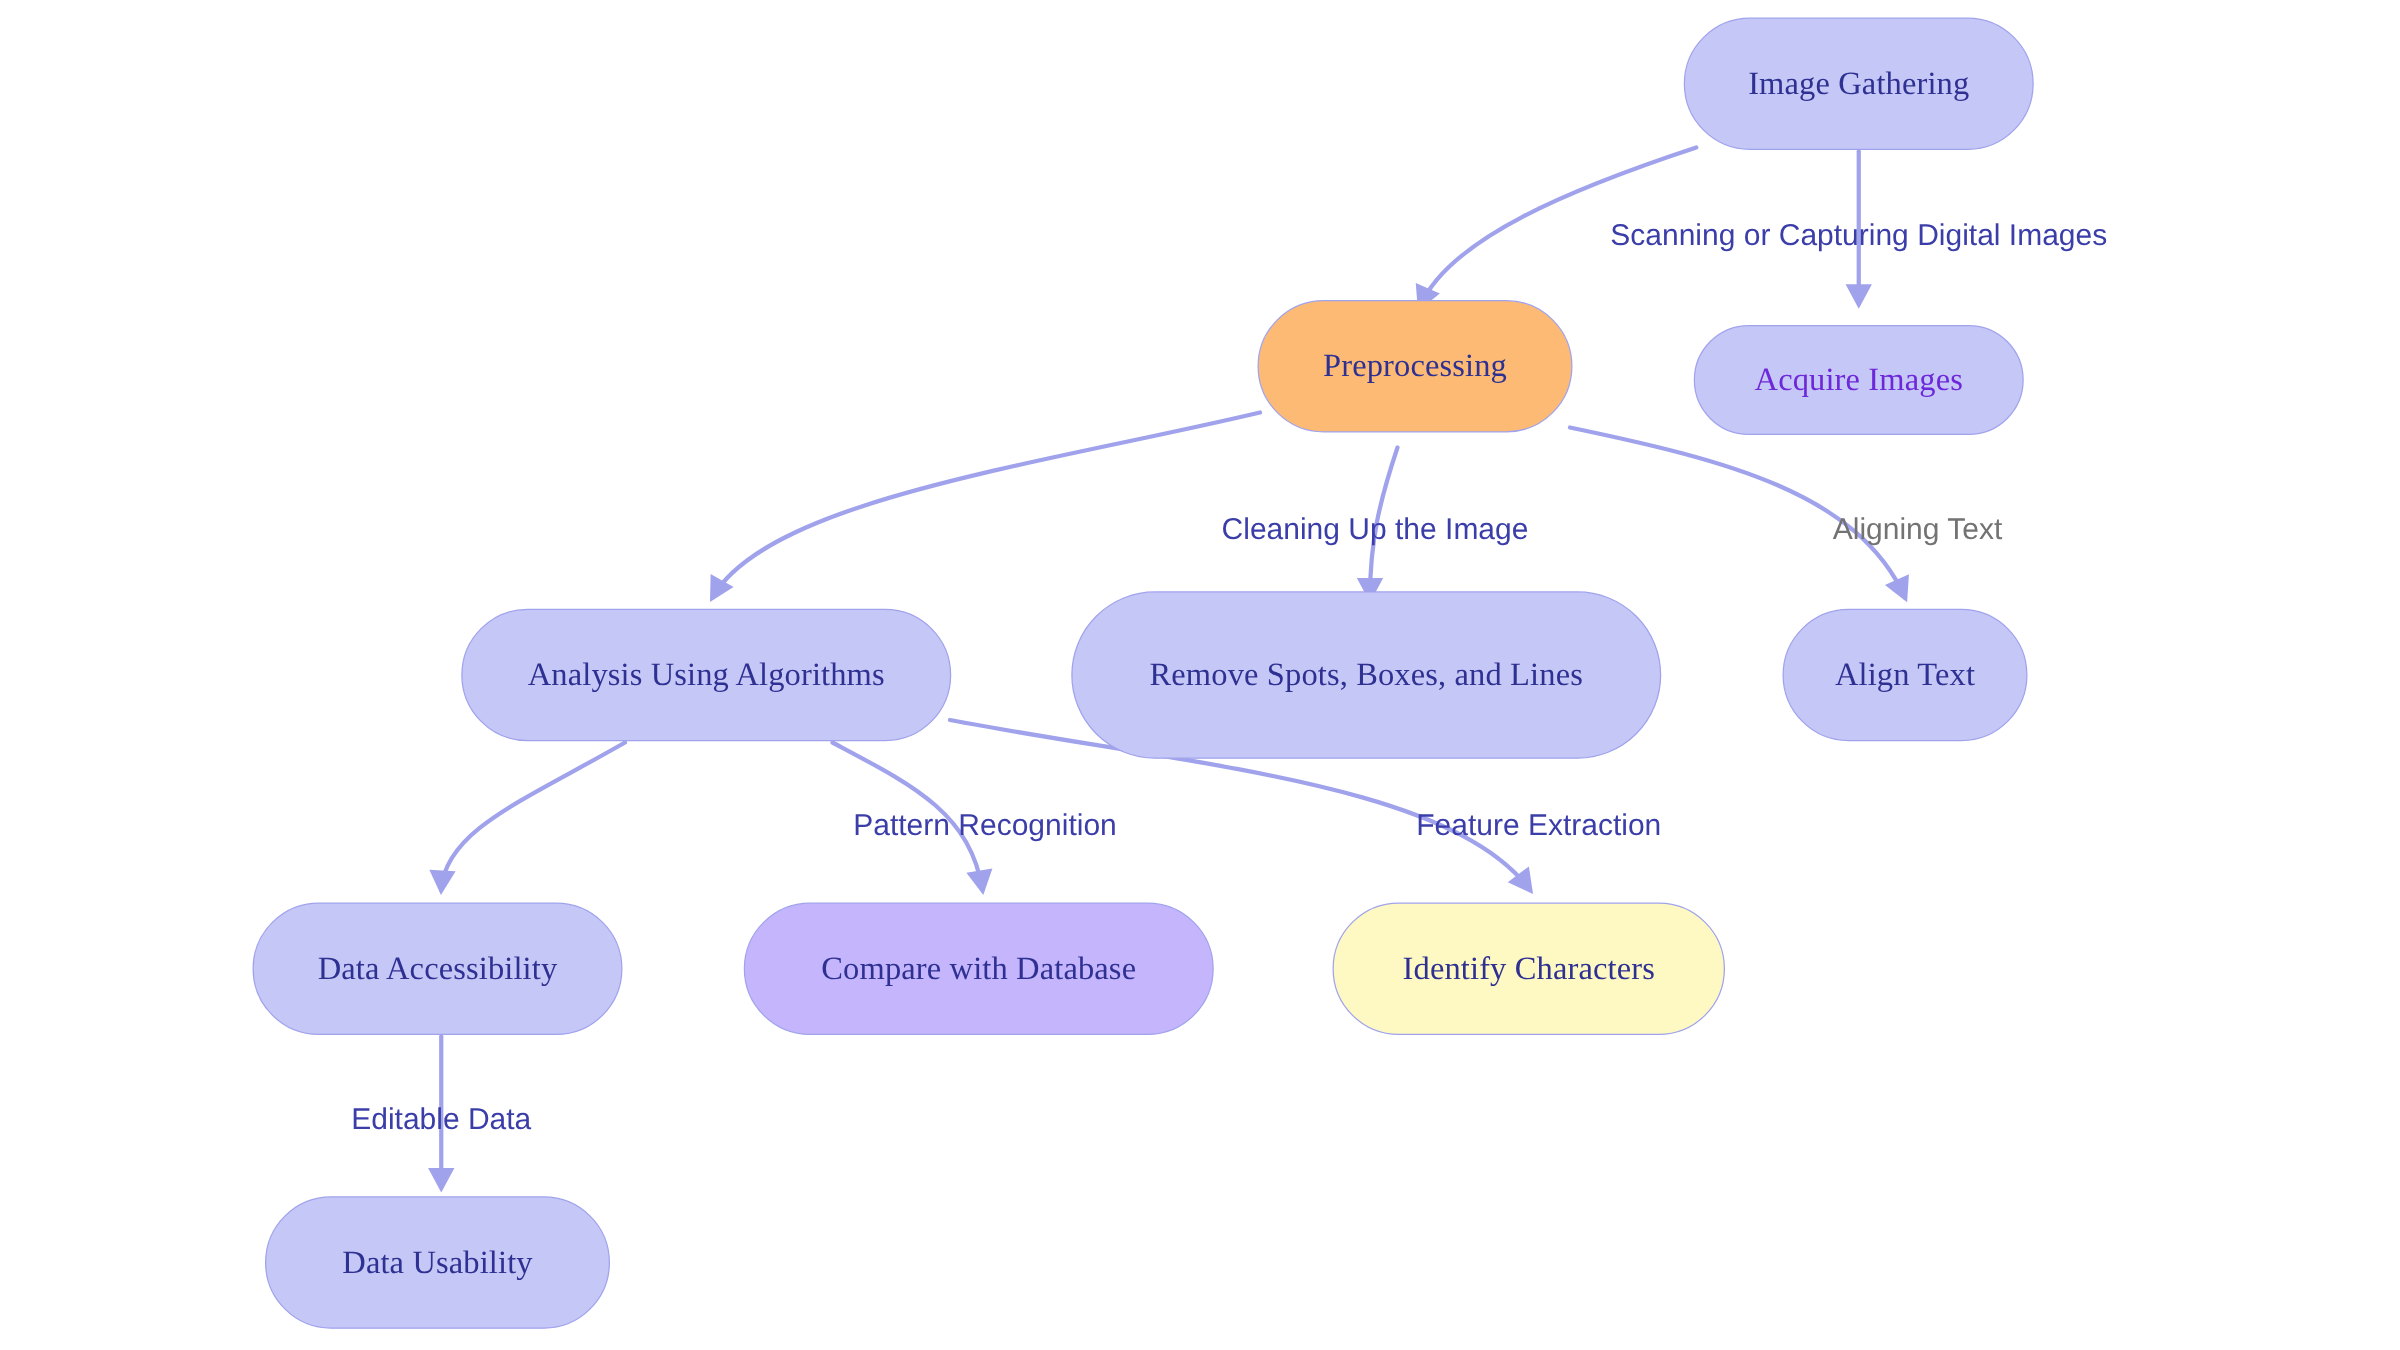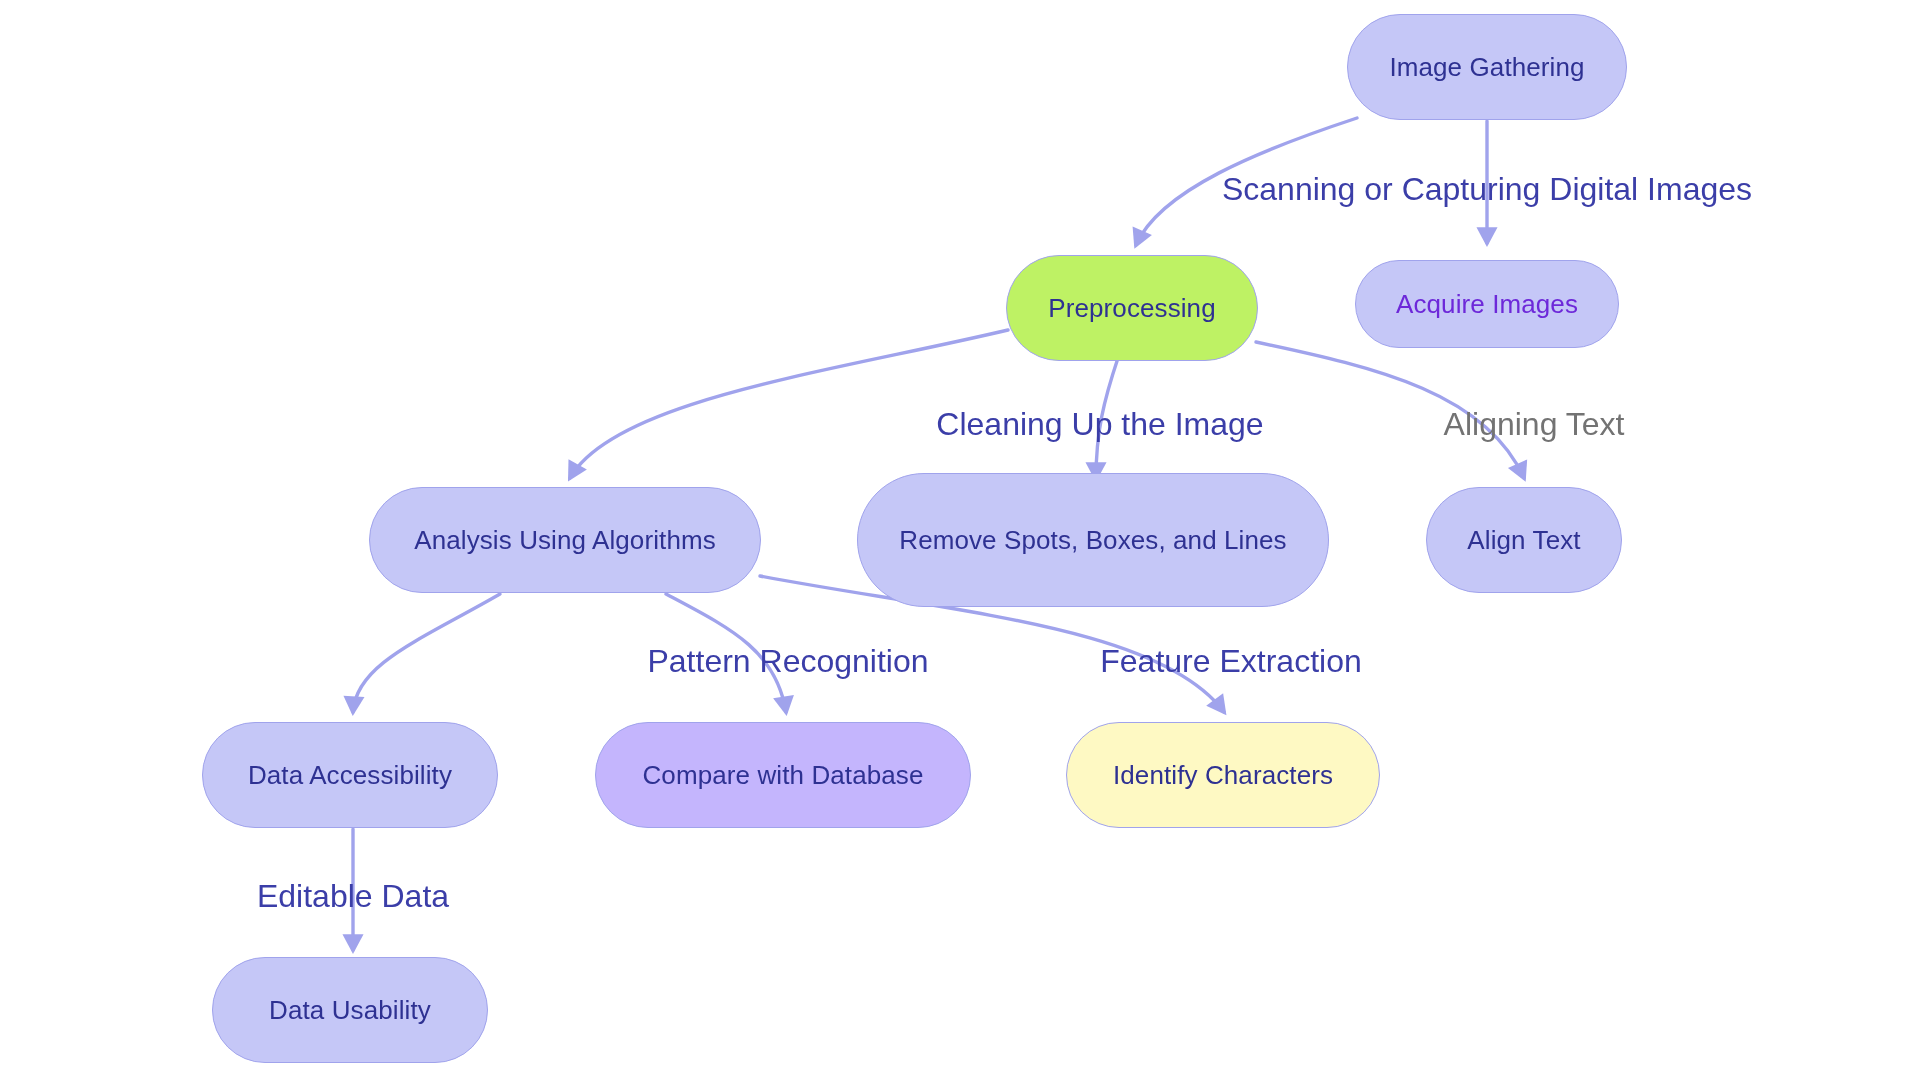--- a/index.html
+++ b/index.html
@@ -36,30 +36,31 @@
     background: #c5c7f7;
     border: 1.6px solid #a0a3ec;
     border-radius: 999px;
     color: #2e3192;
     font-size: 26px;
     font-weight: 400;
     letter-spacing: 0.1px;
     white-space: nowrap;
     line-height: 1;
     transform: translate(-50%, -50%);
+    font-family: Liberation Serif, serif;
   }
   .node-label {
     display: block;
     padding: 0 4px;
   }
   .edge-label {
     position: absolute;
     transform: translate(-50%, -50%);
     color: #3b3ea8;
-    font-size: 32px;
+    font-size: 24px;
     font-weight: 400;
     white-space: nowrap;
     line-height: 1;
     background: transparent;
   }
 </style>
 </head>
 <body>
 
 <div id="canvas">
@@ -88,21 +89,21 @@
       <div class="edge-label" style="left: 1100px; top: 424px; color: rgb(59, 62, 168);">Cleaning Up the Image</div>
       <div class="edge-label" style="left: 1534px; top: 424px; color: #737373;">Aligning Text</div>
       <div class="edge-label" style="left: 788px; top: 661px; color: rgb(59, 62, 168);">Pattern Recognition</div>
       <div class="edge-label" style="left: 1231px; top: 661px; color: rgb(59, 62, 168);">Feature Extraction</div>
       <div class="edge-label" style="left: 353px; top: 896px; color: rgb(59, 62, 168);">Editable Data</div>
     </div>
   <div id="nodes">
       <div class="node" style="left: 1487px; top: 67px; width: 280px; height: 106px; background: rgb(197, 199, 247); border-color: rgb(160, 163, 236); color: rgb(46, 49, 146);">
         <span class="node-label">Image Gathering</span>
       </div>
-      <div class="node" style="left: 1132px; top: 308px; width: 252px; height: 106px; background: #bef264; border-color: rgb(160, 163, 236); color: rgb(46, 49, 146);">
+      <div class="node" style="left: 1132px; top: 293px; width: 252px; height: 106px; background: #fdba74; border-color: rgb(160, 163, 236); color: rgb(46, 49, 146);">
         <span class="node-label">Preprocessing</span>
       </div>
       <div class="node" style="left: 1487px; top: 304px; width: 264px; height: 88px; background: rgb(197, 199, 247); border-color: rgb(160, 163, 236); color: #6d28d9;">
         <span class="node-label">Acquire Images</span>
       </div>
       <div class="node" style="left: 565px; top: 540px; width: 392px; height: 106px; background: rgb(197, 199, 247); border-color: rgb(160, 163, 236); color: rgb(46, 49, 146);">
         <span class="node-label">Analysis Using Algorithms</span>
       </div>
       <div class="node" style="left: 1093px; top: 540px; width: 472px; height: 134px; background: rgb(197, 199, 247); border-color: rgb(160, 163, 236); color: rgb(46, 49, 146); text-align: center;">
         <span class="node-label">Remove Spots, Boxes, and Lines</span>

